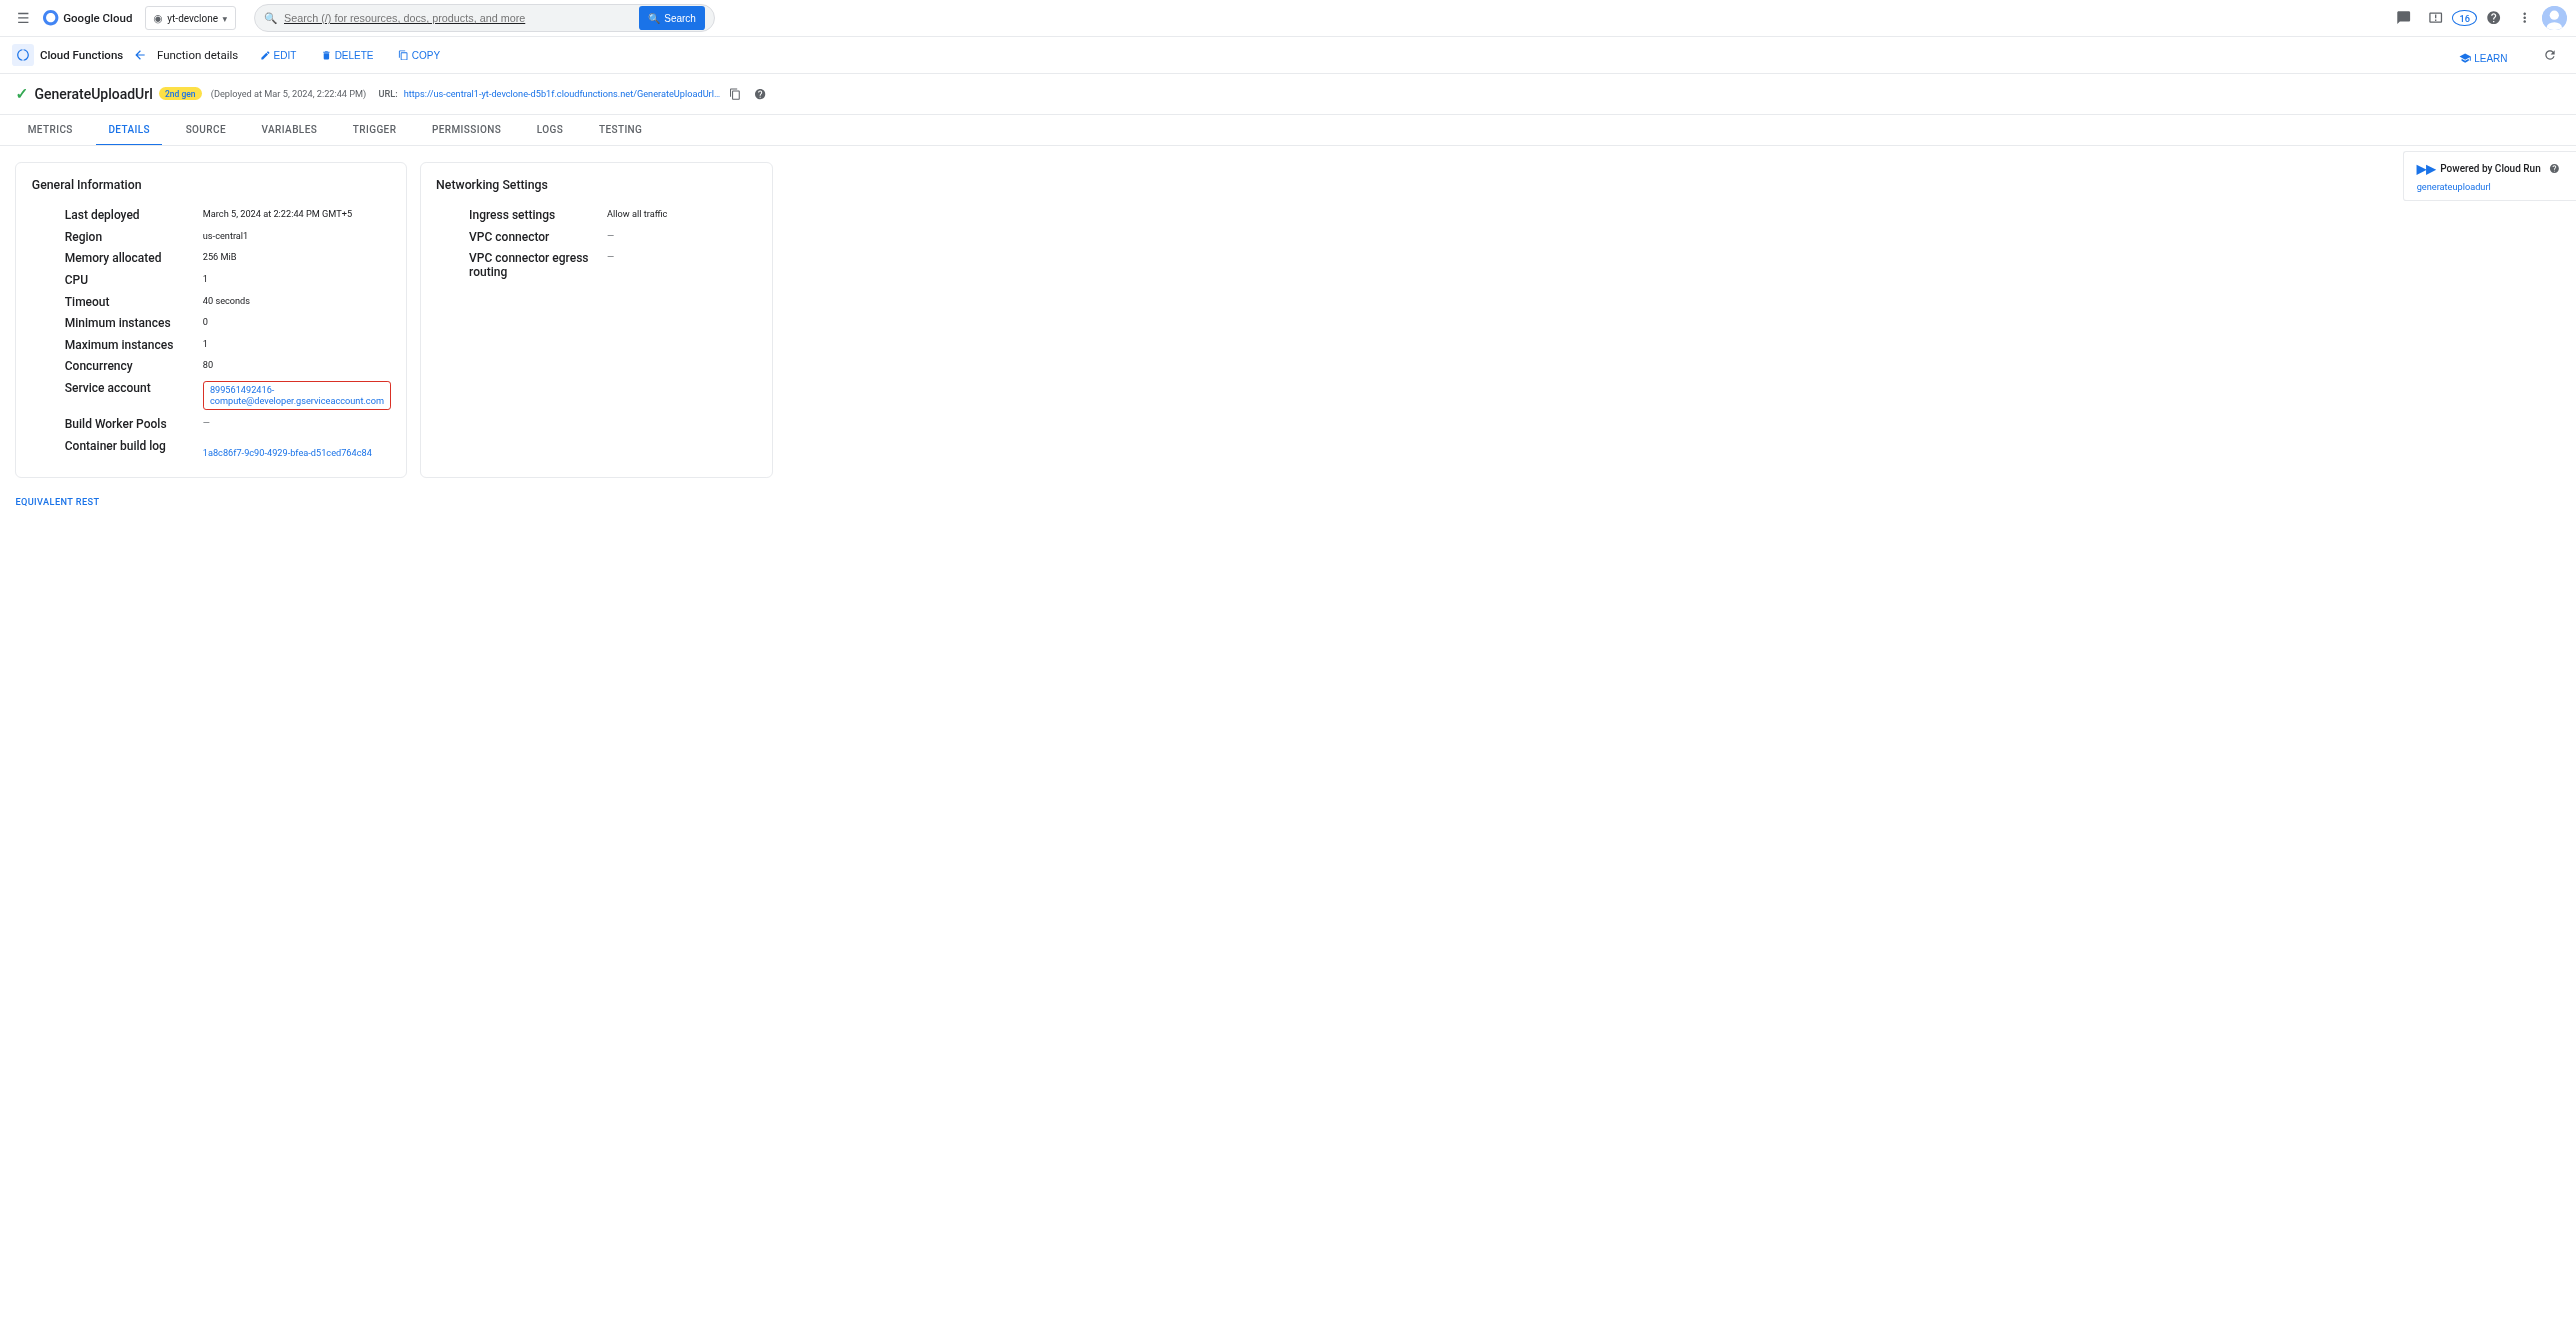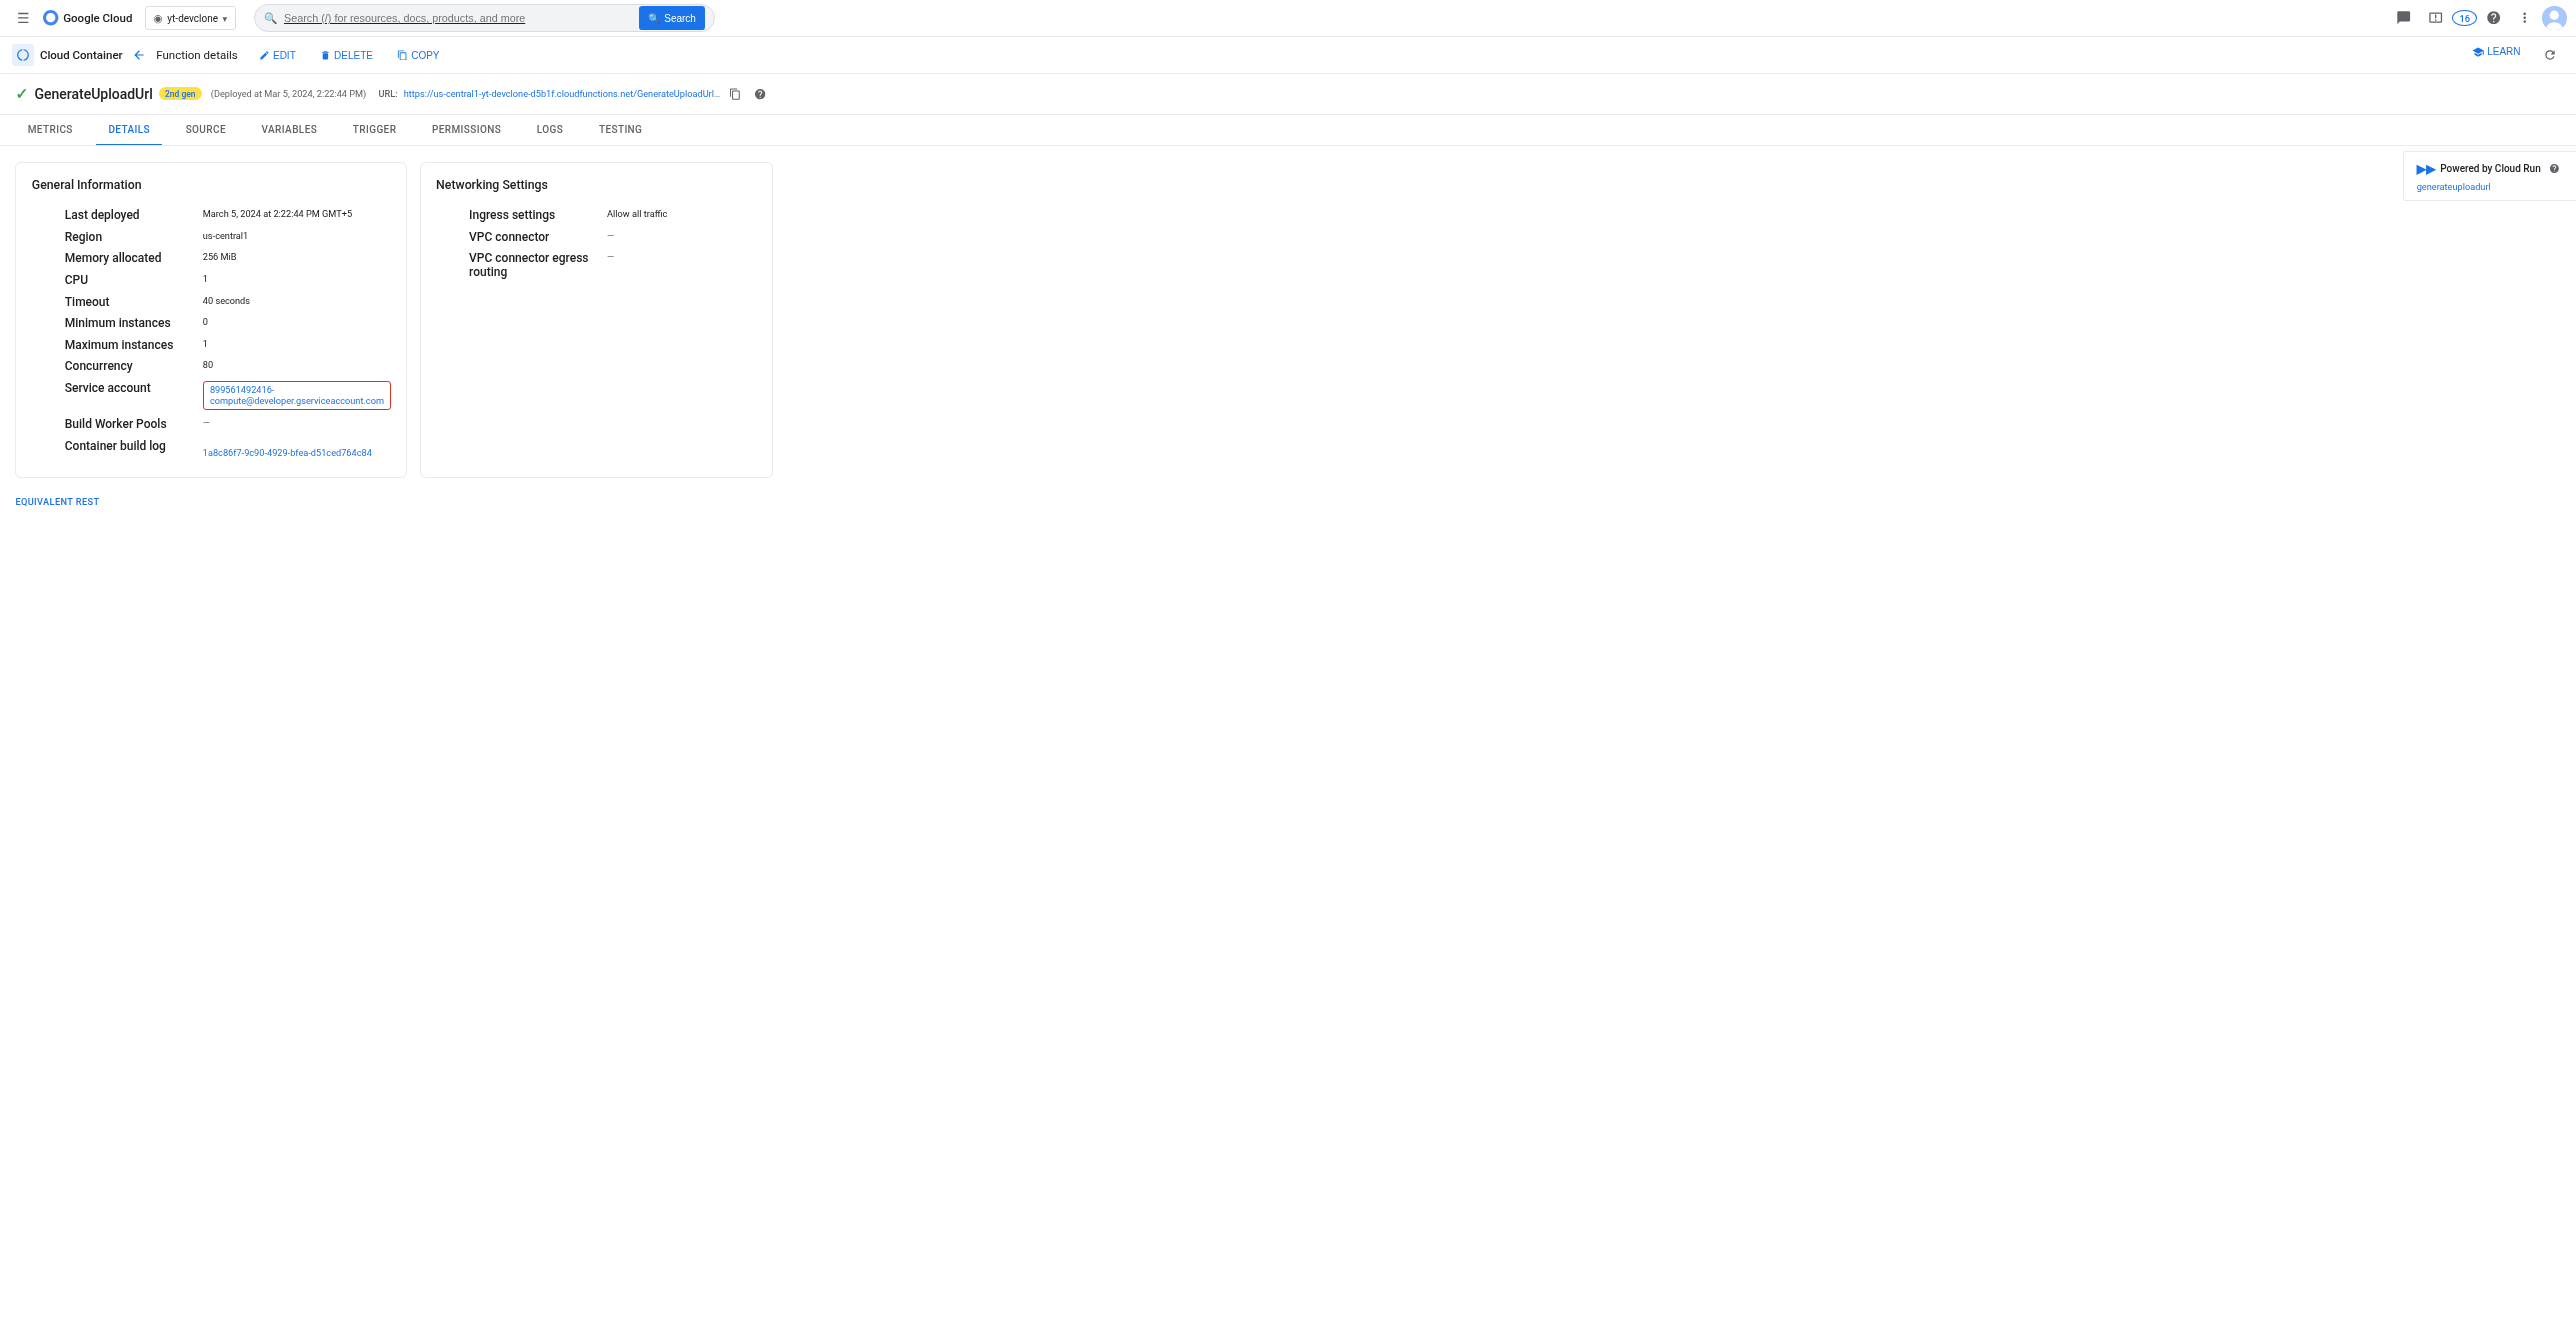--- a/index.html
+++ b/index.html
@@ -103,21 +103,21 @@
     }
     .page-title-text { font-size: 11.5px; color: #202124; }
     .action-buttons { display: flex; align-items: flex-start; gap: 6px; margin-left: 6.1px; }
     .action-btn {
       display: flex; align-items: center; gap: 3.1px;
       padding: 4.6px 9.2px;
       border: none; background: transparent;
       color: #1a73e8; font-size: 10px; font-weight: 500;
       cursor: pointer; border-radius: 3.1px; height: 24.6px;
     }
-    .right-nav-actions { margin-left: auto; display: flex; align-items: flex-start; gap: 6px; }
+    .right-nav-actions { margin-left: auto; display: flex; align-items: flex-end; gap: 19px; }
     .learn-btn {
       display: flex; align-items: center; gap: 3.1px;
       padding: 4.6px 9.2px;
       border: none; background: transparent;
       color: #1a73e8; font-size: 10px; font-weight: 500;
       cursor: pointer;
     }
 
     
     .function-header {
@@ -328,21 +328,21 @@
   </div>
 </div>
 
 <div class="second-nav">
   <div class="service-icon">
     <svg width="14" height="14" viewBox="0 0 24 24" fill="#1a73e8">
         <path d="M13 2.05v2.02c3.95.49 7 3.85 7 7.93s-3.05 7.44-7 7.93v2.02c5.05-.5 9-4.76 9-9.95S18.05 2.55 13 2.05z"></path>
         <path d="M11 2.05C5.95 2.55 2 6.81 2 12c0 5.19 3.95 9.45 9 9.95v-2.02C7.05 19.44 4 16.05 4 12s3.05-7.44 7-7.93V2.05z"></path>
       </svg>
   </div>
-  <span class="service-title">Cloud Container</span>
+  <span class="service-title">Cloud Functions</span>
   <button class="back-btn">
     <svg width="14" height="14" viewBox="0 0 24 24" fill="#1a73e8">
         <path d="M20 11H7.83l5.59-5.59L12 4l-8 8 8 8 1.41-1.41L7.83 13H20v-2z"></path>
       </svg>
   </button>
   <span class="page-title-text">Function details</span>
 
   <div class="action-buttons">
     <button class="action-btn">
       <svg width="10.8" height="10.8" viewBox="0 0 24 24" fill="#1a73e8">

